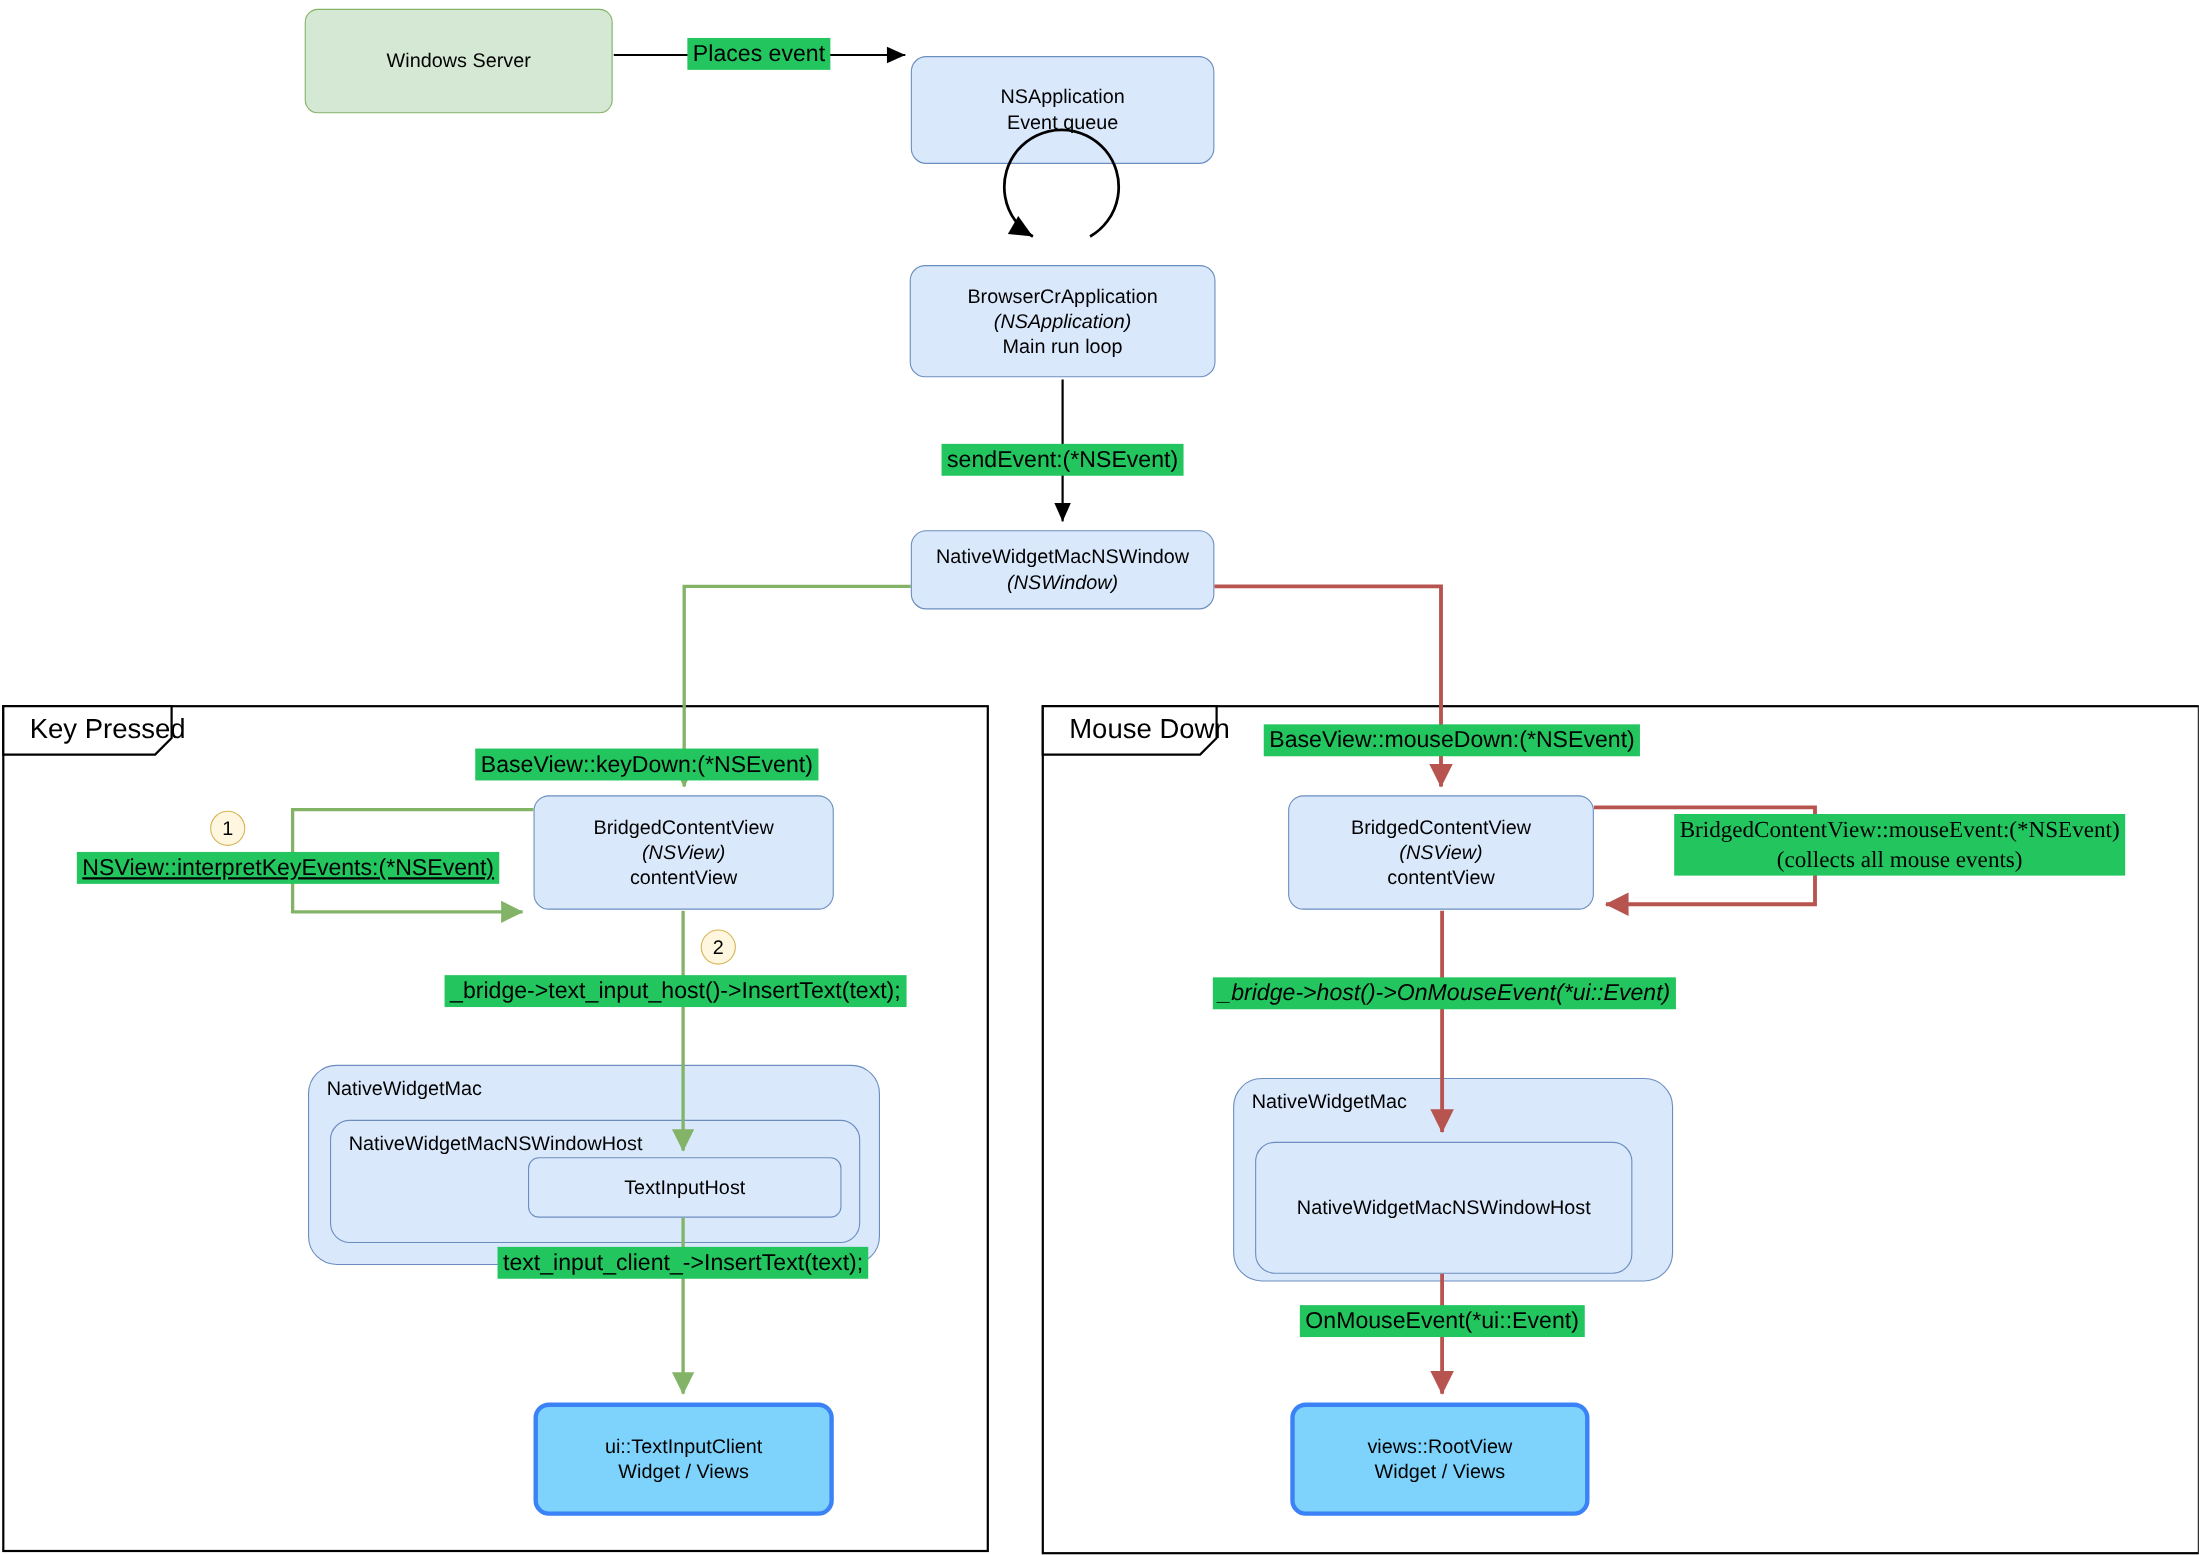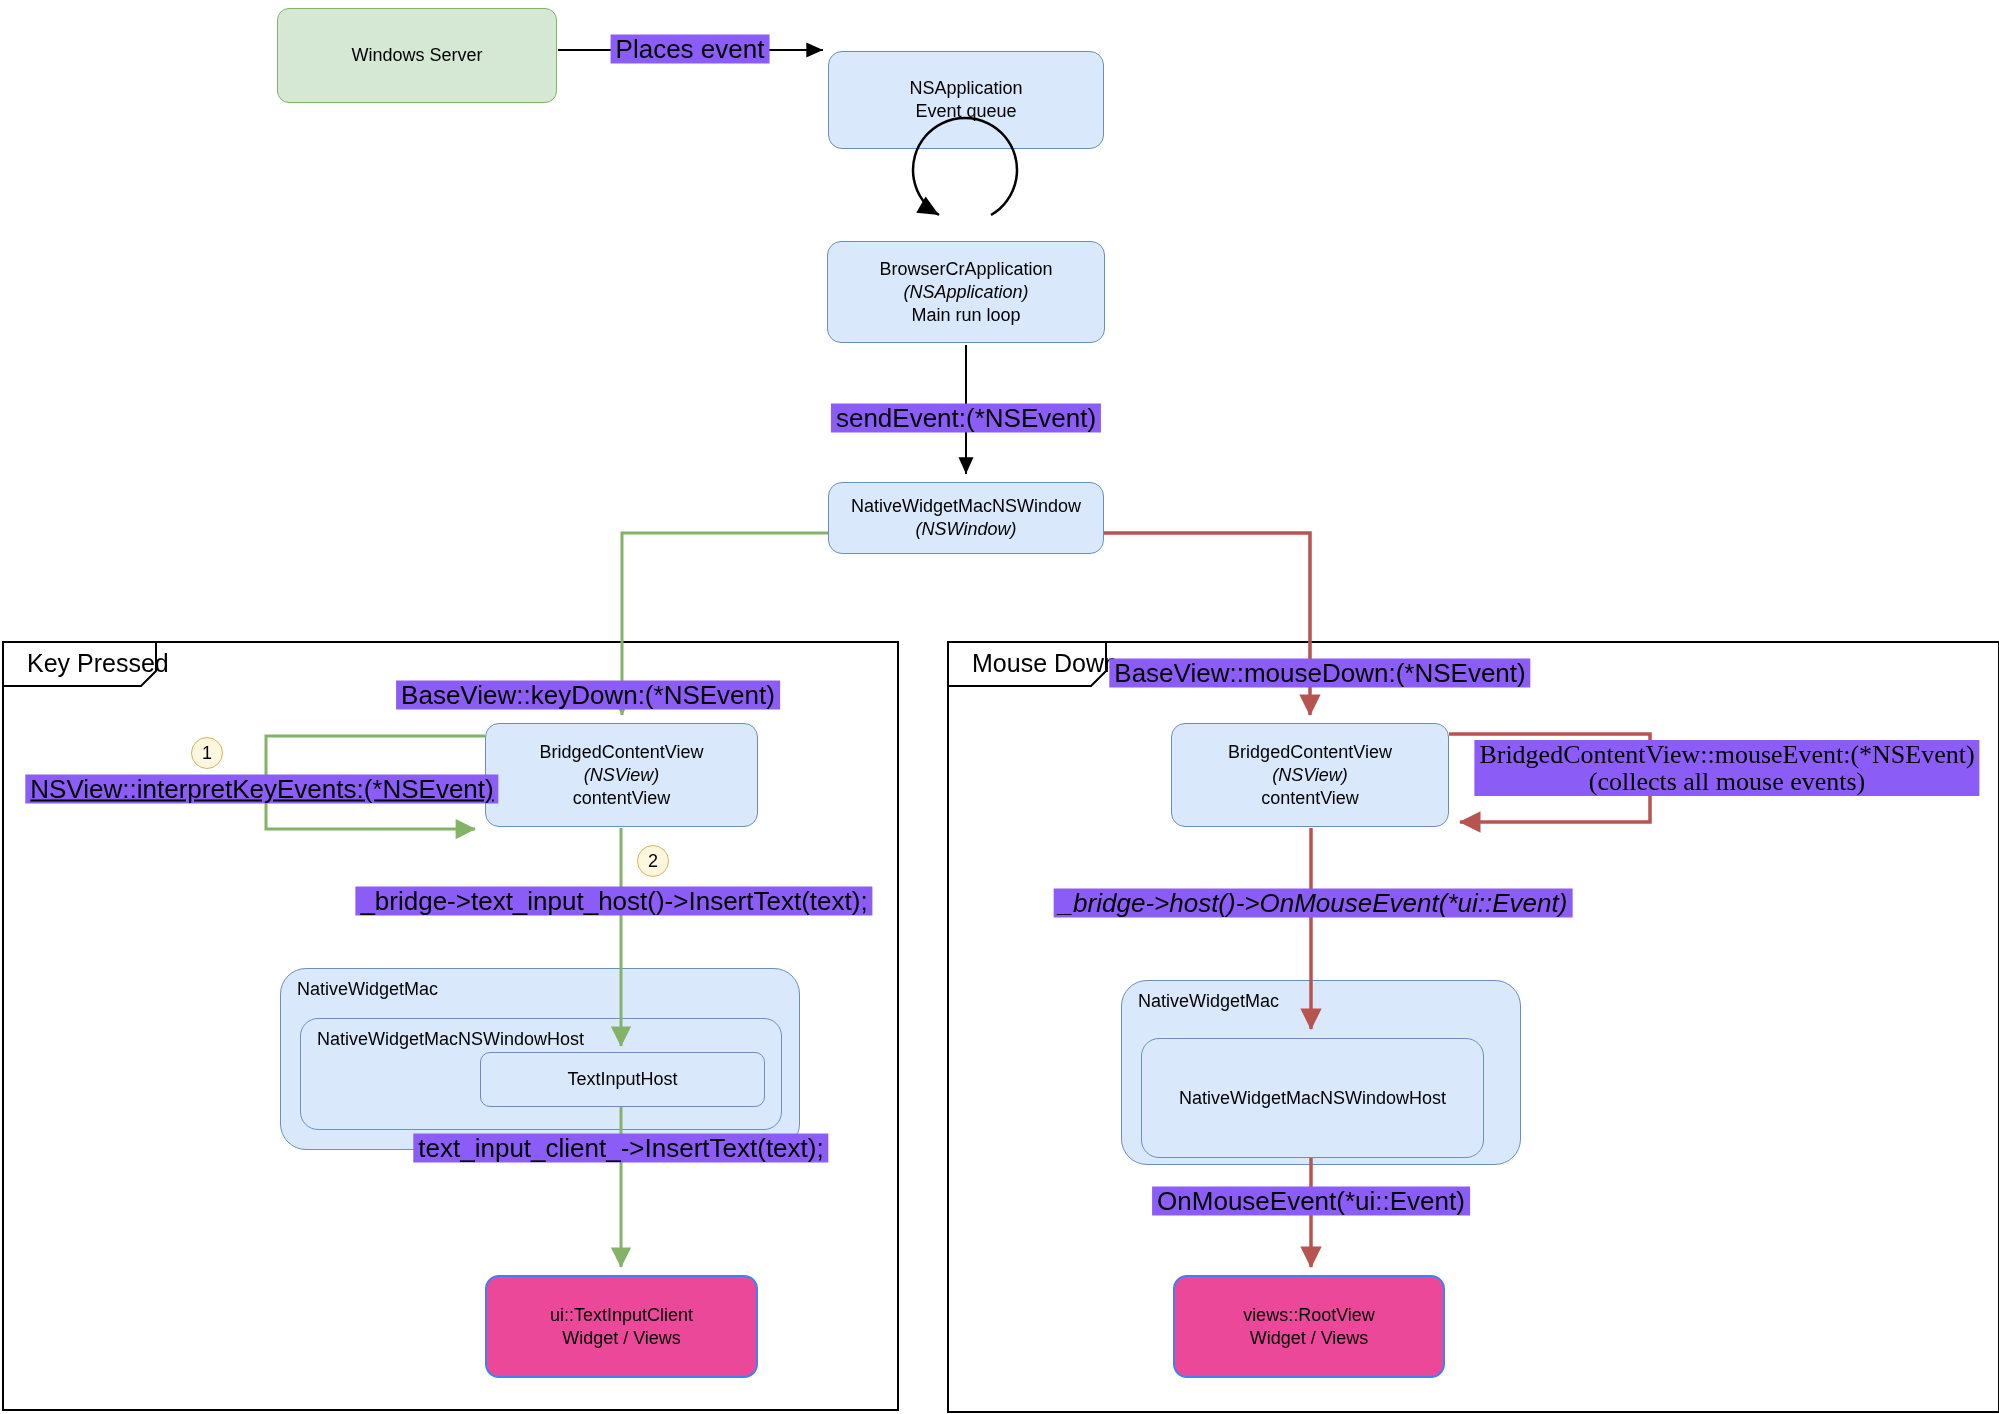--- a/index.html
+++ b/index.html
@@ -10,28 +10,28 @@
   }
   .frame { position:absolute; border:2px solid #000000; z-index:1; background:transparent; }
   #wires { position:absolute; left:0; top:0; z-index:3; }
   .node {
     position:absolute; box-sizing:border-box; z-index:2;
     display:flex; flex-direction:column; align-items:center; justify-content:center;
     text-align:center; font-size:18px; line-height:23px;
   }
   .blue  { background:#dae8fc; border:1.6px solid #6c8ebf; border-radius:14px; }
   .green { background:#d5e8d4; border:1.6px solid #82b366; border-radius:12px; }
-  .redbx { background:#ec4899; border:2px solid #3b82f6; border-radius:14px; }
+  .redbx { background:#7dd3fc; border:4px solid #3b82f6; border-radius:14px; }
   .group { border-radius:26px; align-items:flex-start; justify-content:flex-start; }
   .group2 { border-radius:18px; }
   .corner-label { padding:9px 0 0 16px; text-align:left; }
   .italic { font-style:italic; }
   .elabel {
     position:absolute; z-index:4; transform:translate(-50%,-50%);
-    background:#8b5cf6; padding:1px 5px; font-size:26px; line-height:27px;
+    background:#22c55e; padding:1px 5px; font-size:21px; line-height:27px;
     white-space:nowrap; text-align:center;
   }
   .tab-label {
     position:absolute; z-index:4; font-size:25px; line-height:44px;
     white-space:nowrap; padding-left:24px;text-align:right;
   }
   .badge {
     position:absolute; z-index:5; width:32px; height:32px; border-radius:50%;
     background:#fff6e0; border:1.6px solid #d6b656; box-sizing:border-box;
     display:flex; align-items:center; justify-content:center;

